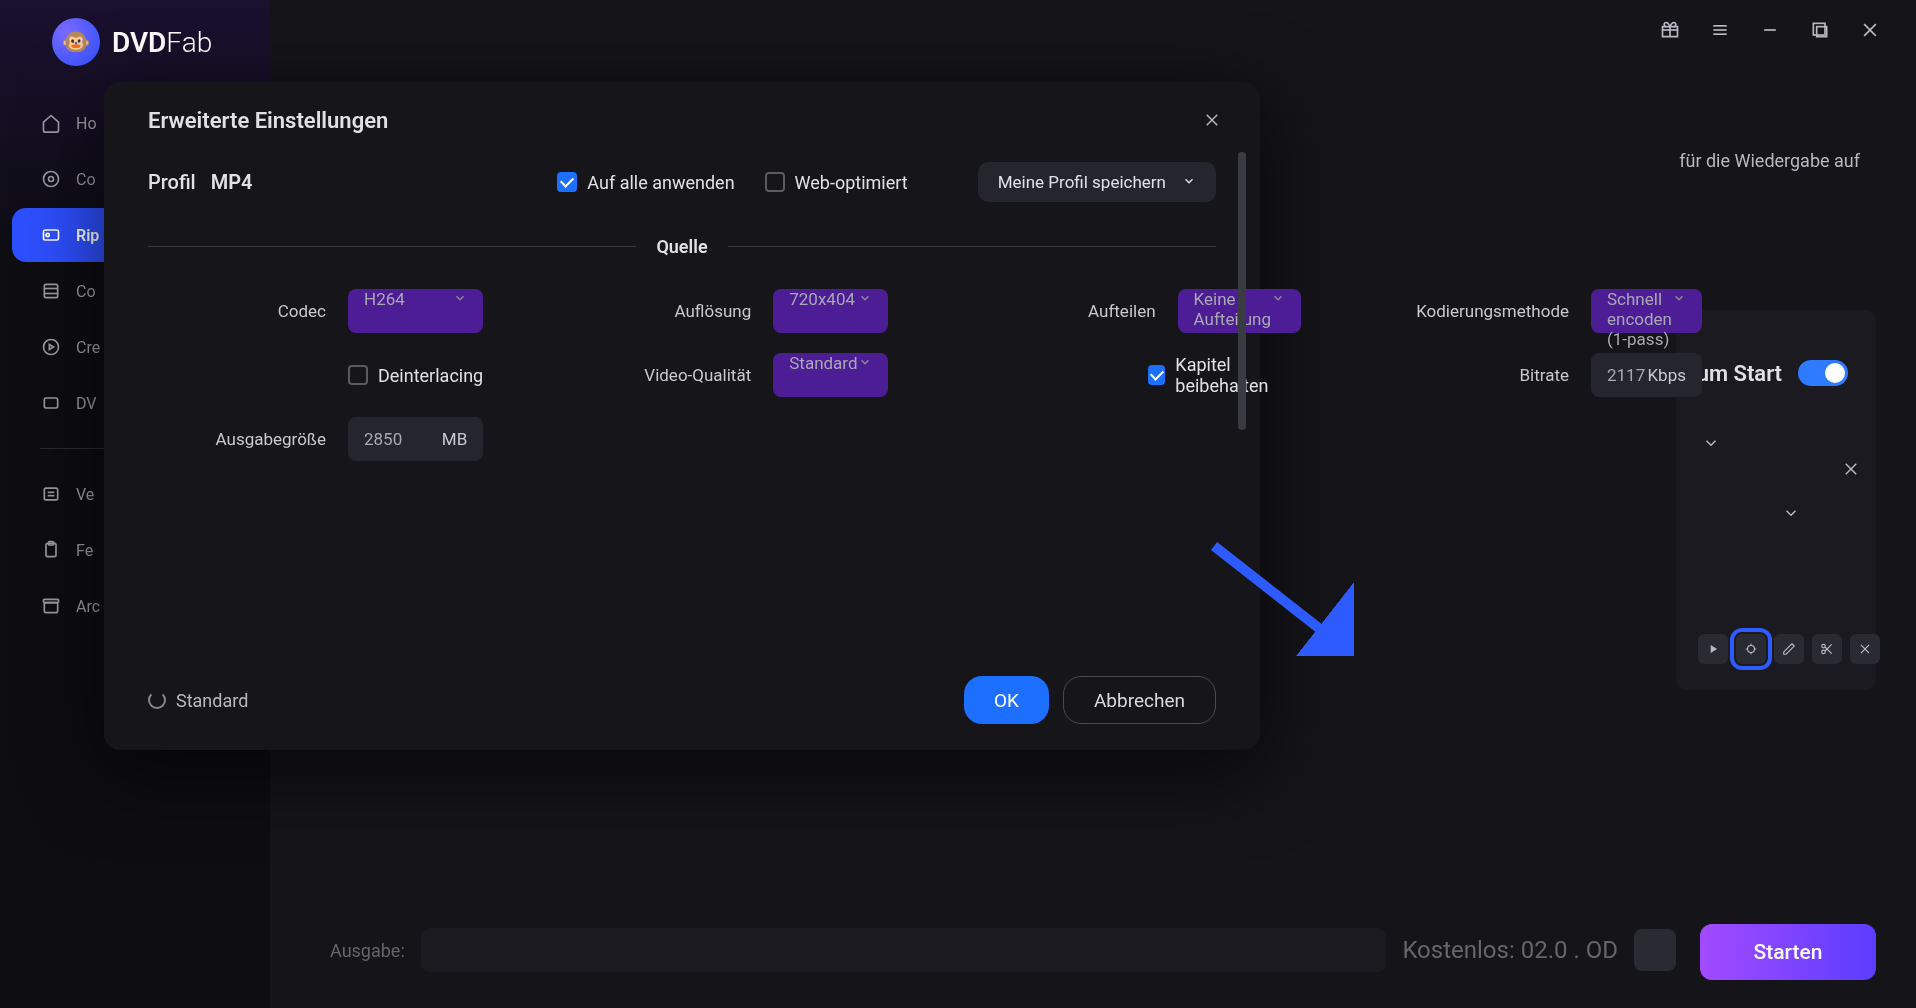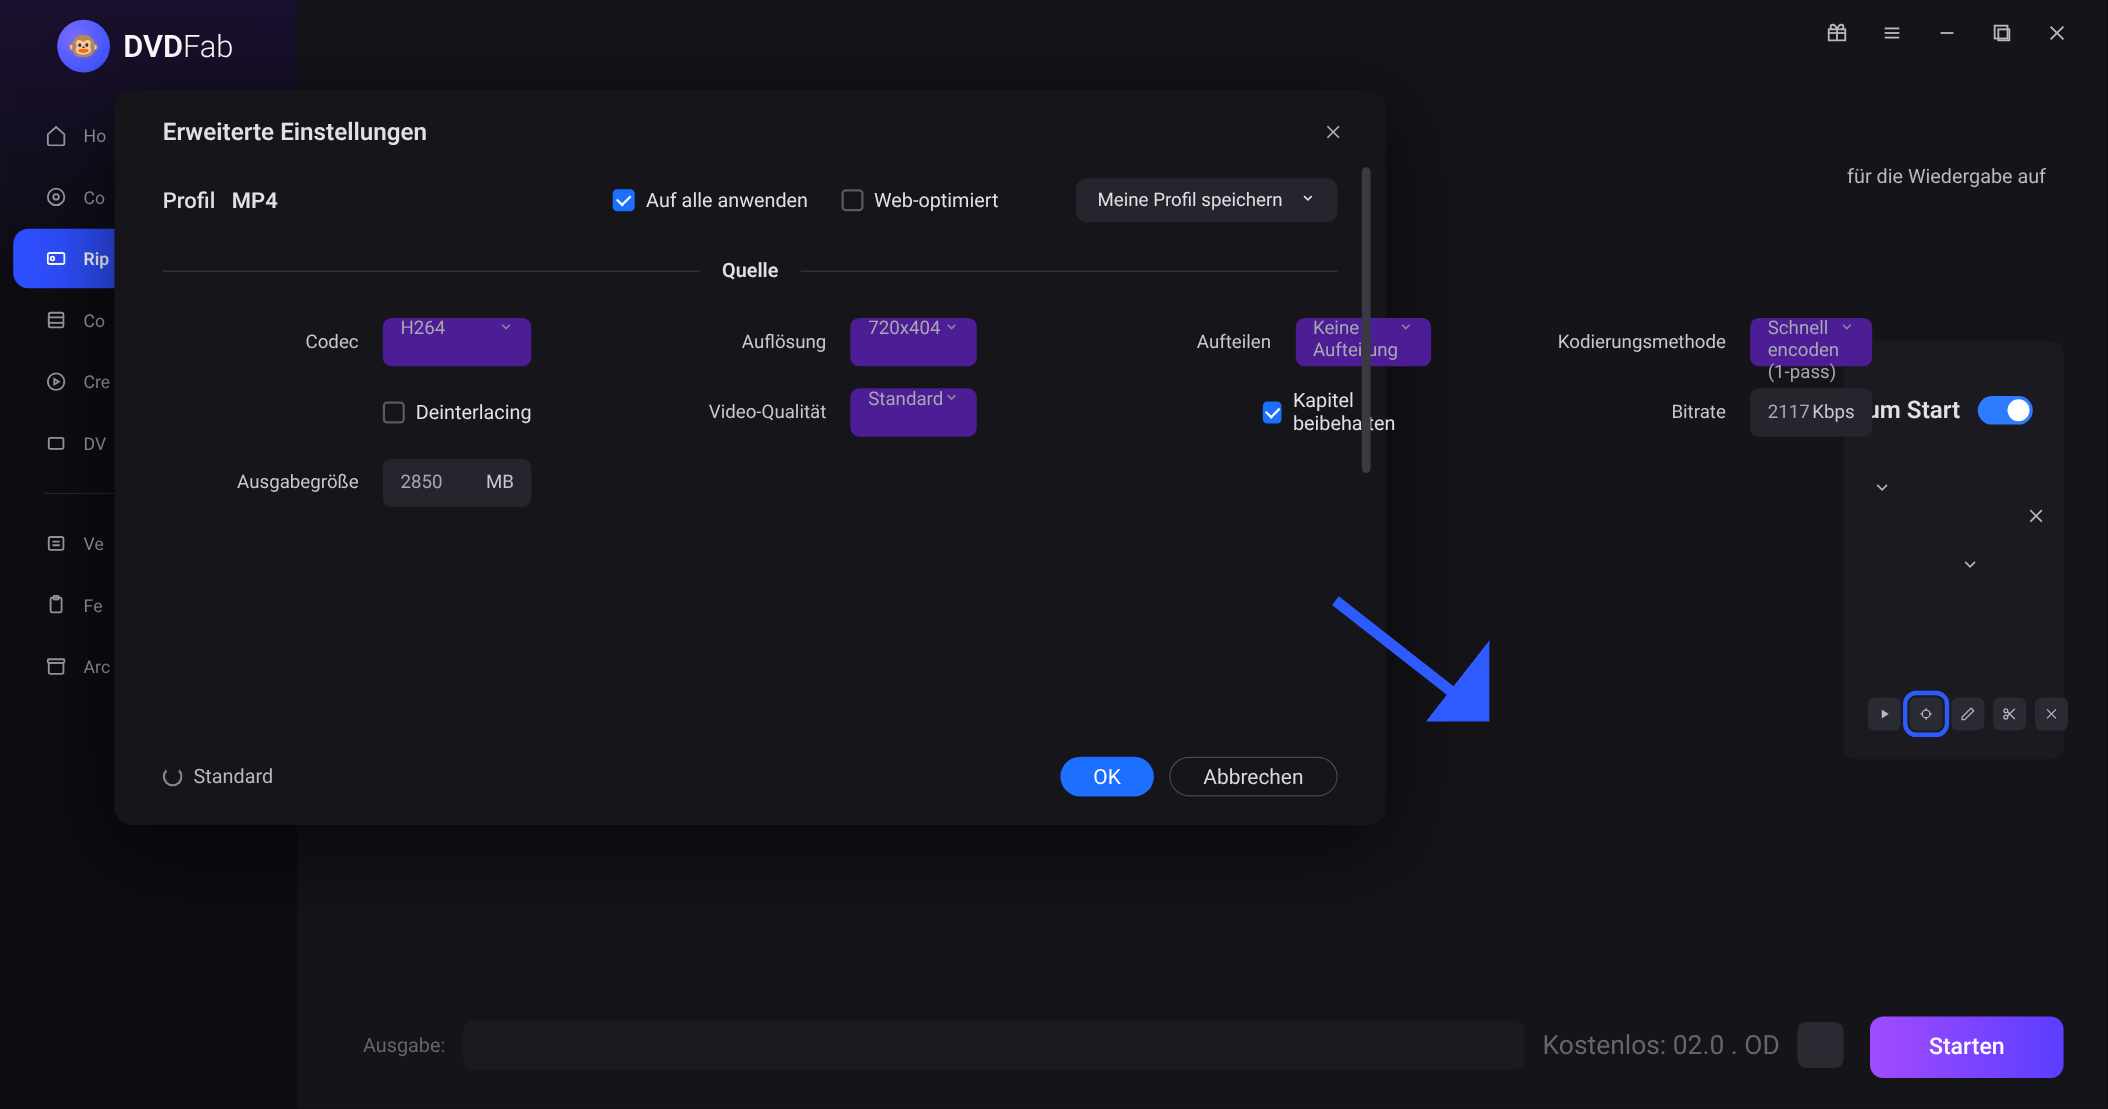--- a/index.html
+++ b/index.html
@@ -278,21 +278,21 @@
       padding: 18px 44px 26px 44px;
     }
     .reset-circle {
       width: 18px; height: 18px; border: 2px solid #888; border-radius: 50%;
       border-top-color: transparent;
       display: inline-block; margin-right: 10px;
     }
     .reset { display: flex; align-items: center; font-size: 18px; color: #b8b8c0; cursor: pointer; }
     .footer-btns { margin-left: auto; display: flex; gap: 14px; }
     .btn {
-      height: 36px; padding: 0 30px; border-radius: 18px;
+      height: 48px; padding: 0 30px; border-radius: 18px;
       display: flex; align-items: center; justify-content: center;
       font-size: 19px; cursor: pointer;
     }
     .btn-primary { background: #1d6fff; color: #fff; }
     .btn-secondary { border: 1px solid #4a4a54; color: #d8d8de; }
 
     
     .arrow-annot {
       position: absolute;
       left: 1204px; top: 536px;

